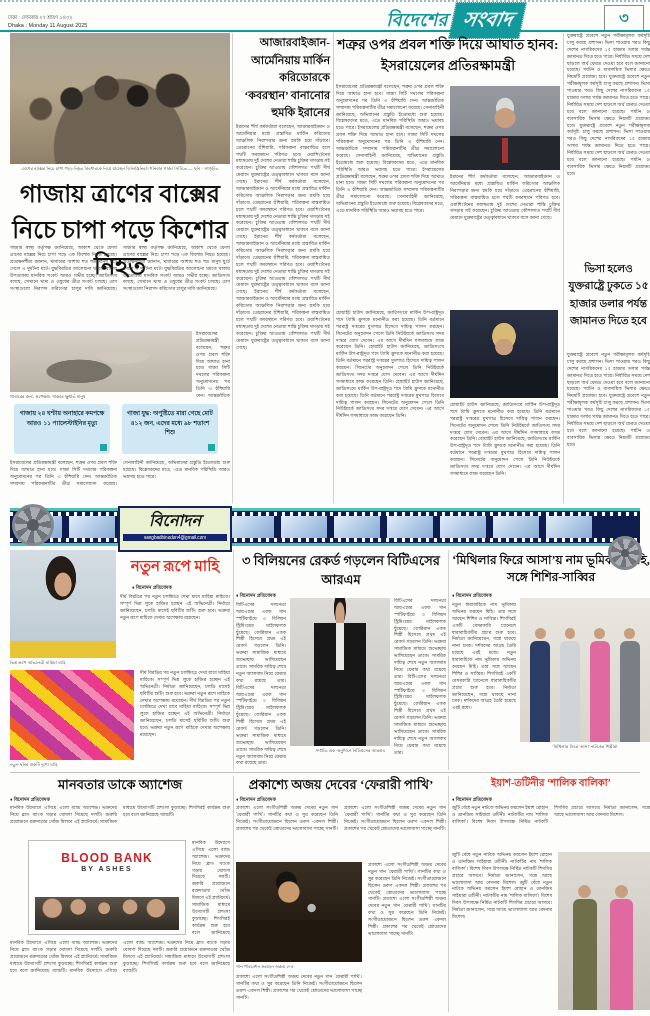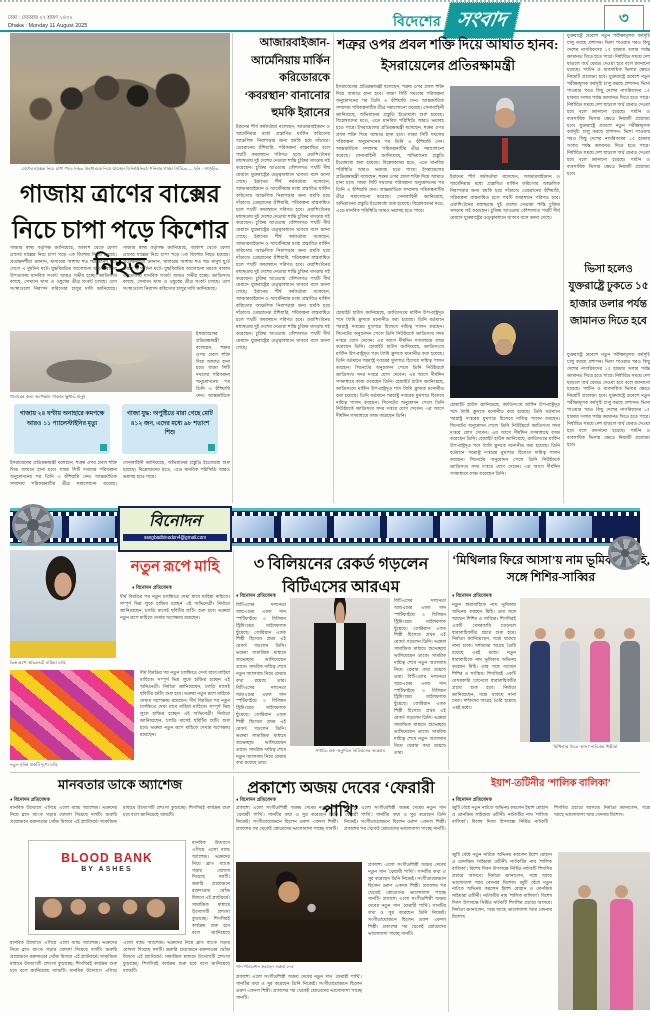--- a/index.html
+++ b/index.html
@@ -12,36 +12,36 @@
   .cap{font-size:4.4px;color:#333;overflow:hidden;line-height:1.3;}
   .hl{font-weight:bold;color:#0f0f0f;text-align:center;font-family:"Liberation Serif","DejaVu Serif",serif;}
   .byline{font-size:4.8px;color:#1c1c1c;font-weight:bold;}
   .photo{position:absolute;overflow:hidden;background:#ccc;}
   .vline{position:absolute;width:1px;background:#cfcfcf;}
   .hline{position:absolute;height:1px;background:#c2c2c2;}
 
   
   .date-bn{font-size:5px;color:#444;line-height:1.5;}
   .date-en{font-size:5.5px;color:#333;line-height:1.3;}
-  .brand1{font-size:14px;font-weight:bold;color:#12999b;letter-spacing:.5px;
+  .brand1{font-size:18px;font-weight:bold;font-style:italic;color:#12999b;letter-spacing:.5px;
           font-family:"Liberation Serif","DejaVu Serif",serif;}
   .brand2{display:inline-block;background:#12999b;color:#fff;font-size:20px;font-weight:bold;font-style:italic;
           padding:1px 10px;transform:skew(-12deg);font-family:"Liberation Serif","DejaVu Serif",serif;
           border:1px dotted #bfe3e3;}
   .pageno{position:absolute;right:6px;top:3px;width:38px;height:24px;border:1px solid #8a8a8a;
           text-align:center;font-size:15px;font-weight:bold;color:#0f8b8d;line-height:24px;}
   .toprule{position:absolute;left:0;top:28px;width:650px;height:2px;background:#12999b;}
 
   
   .hl-gaza{font-size:24px;line-height:1.5;}
   .hl-iran{font-size:11px;line-height:1.6;text-align:right;}
   .hl-israel{font-size:13.5px;line-height:1.55;}
   .hl-un{font-size:13px;line-height:1.55;}
   .hl-visa{font-size:10.5px;line-height:1.65;}
-  .hl-ent{font-size:16px;line-height:1.45;}
+  .hl-ent{font-size:13px;line-height:1.45;}
   .red{color:#e02d22;}
 
   
   .ibox{position:absolute;width:96px;height:50px;background:#cfe8f4;border-radius:3px;
         font-size:6px;font-weight:bold;color:#0c2f40;text-align:center;line-height:1.6;
         padding:5px 4px;box-sizing:border-box;}
   .ibox::after{content:"";position:absolute;right:3px;bottom:3px;width:7px;height:7px;background:#25a4a6;}
 
   
   .strip{position:absolute;left:10px;top:506px;width:630px;height:38px;background:#0f1c4e;

